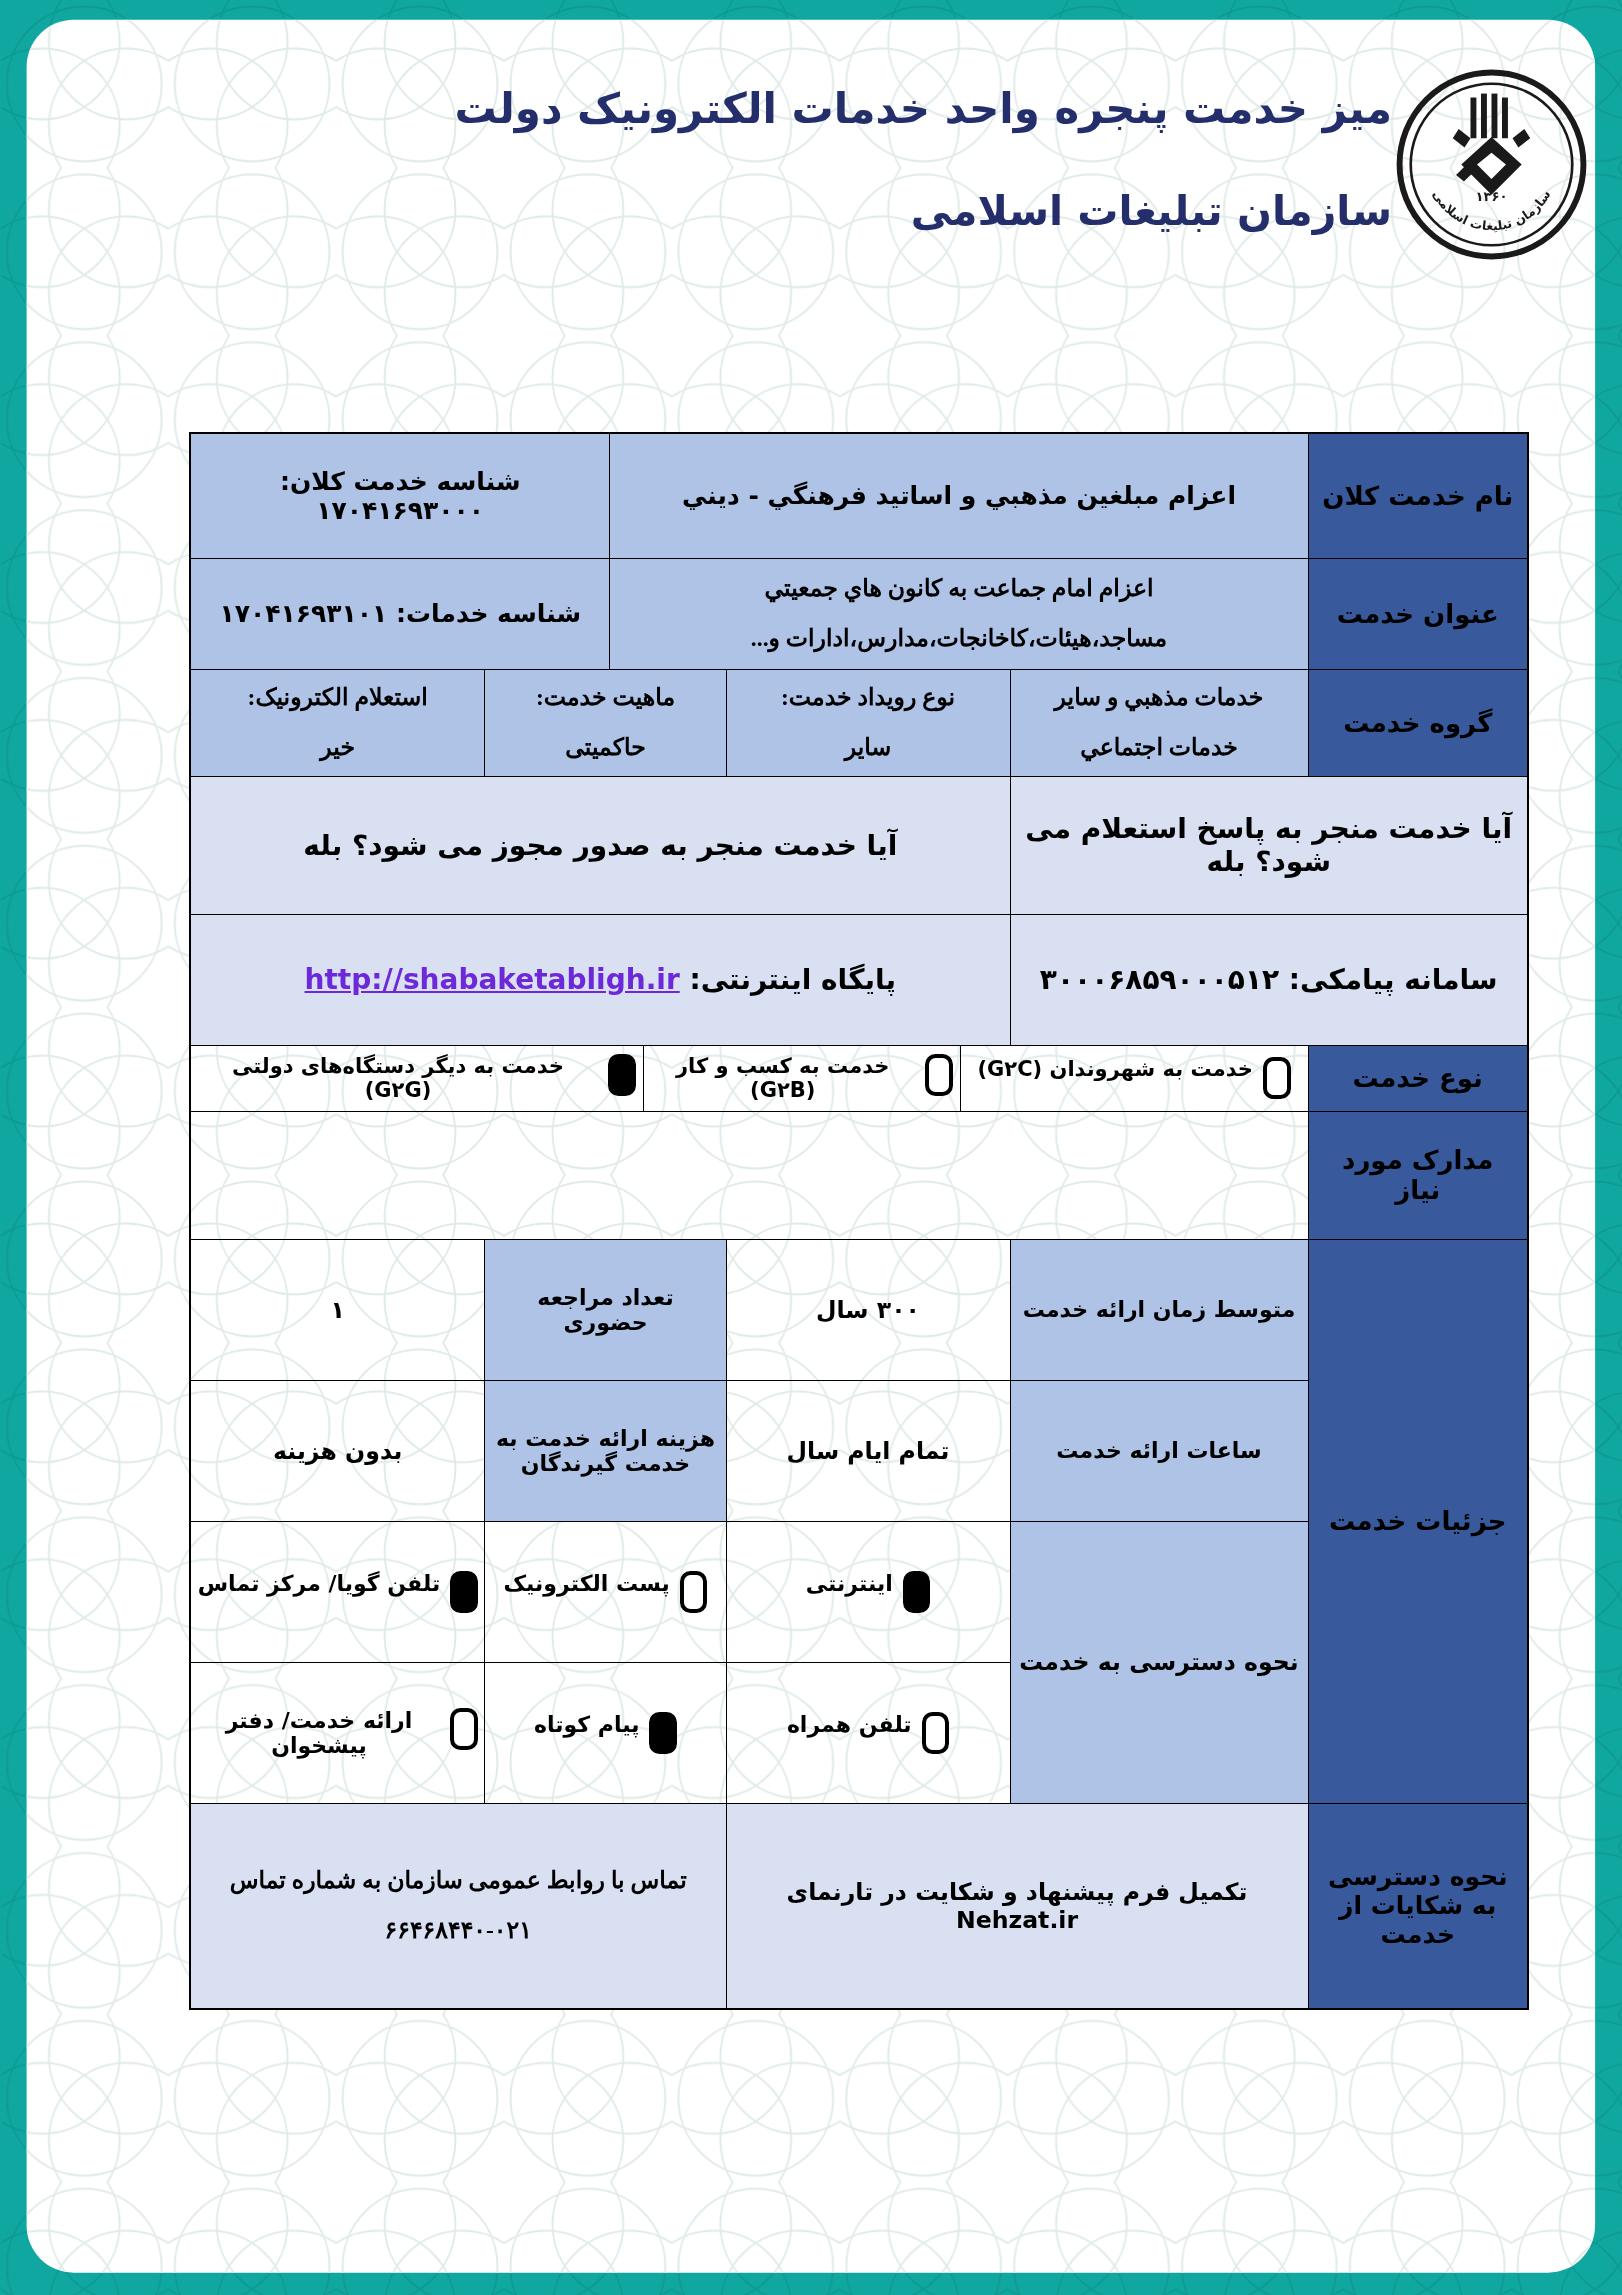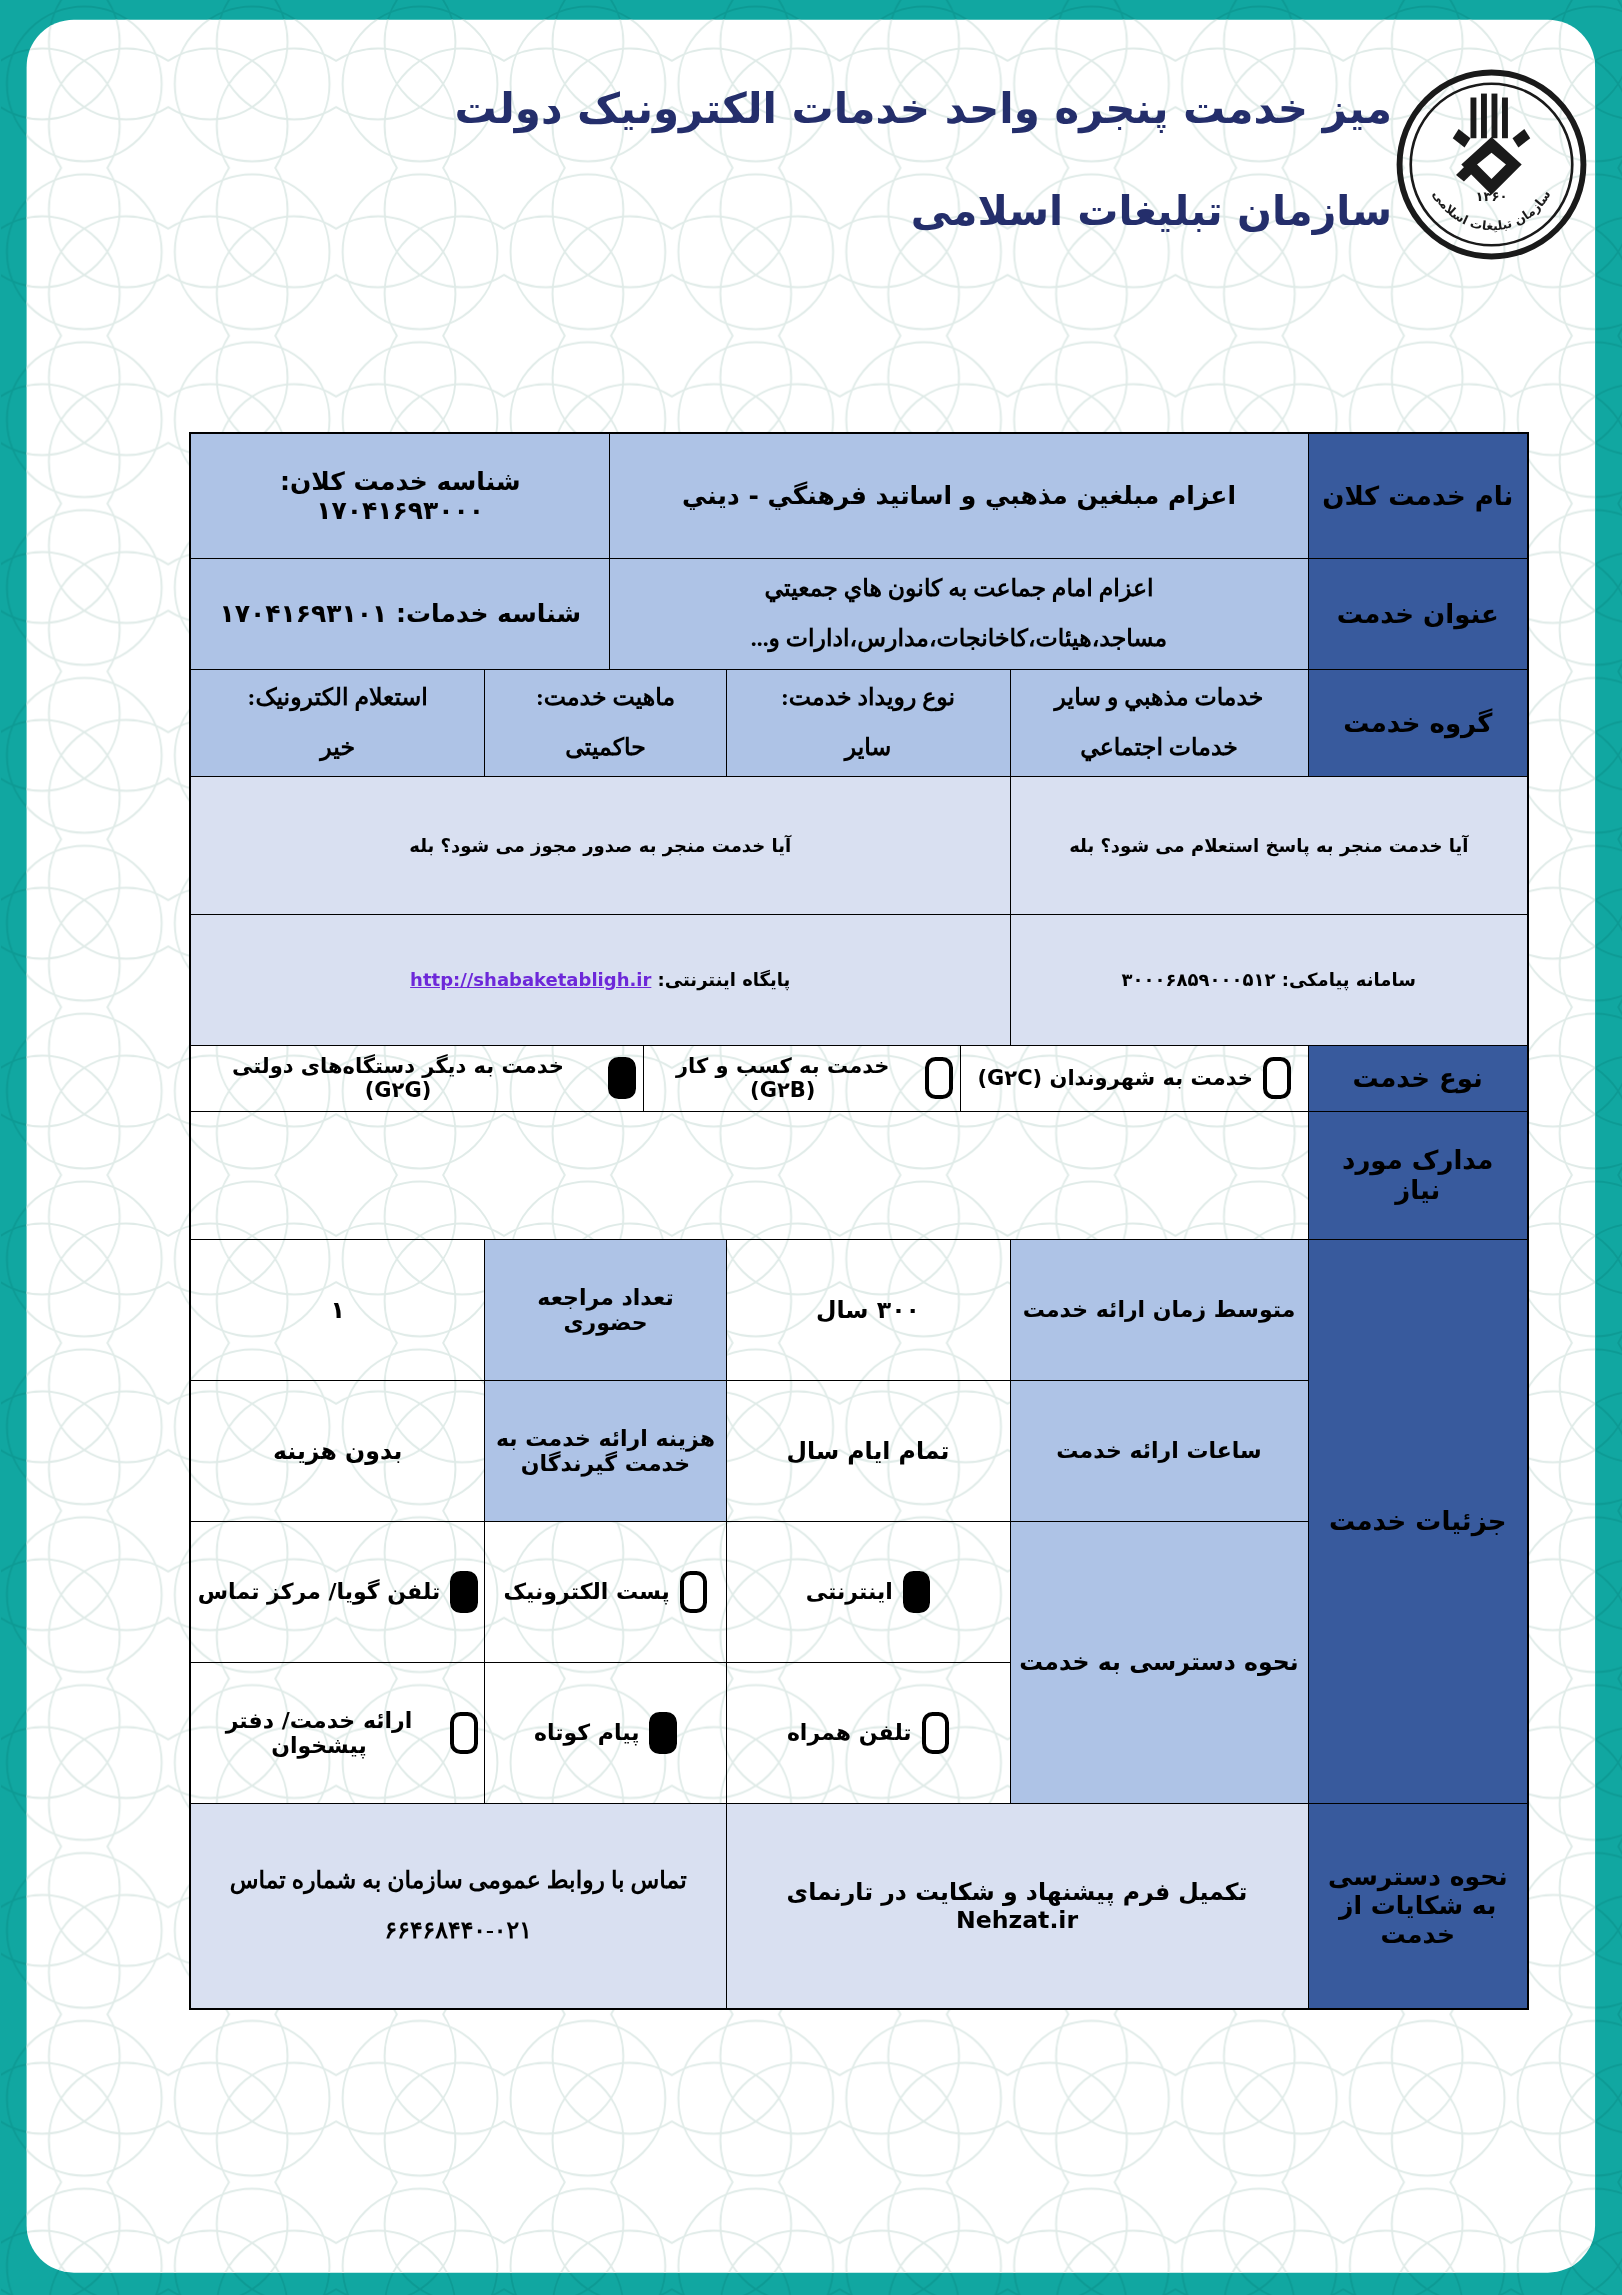--- a/index.html
+++ b/index.html
@@ -25,28 +25,28 @@
   }
   table.sheet td{
     border:1.3px solid #000;text-align:center;vertical-align:middle;
     padding:2.6px 6.6px;color:#000;font-weight:700;overflow:hidden;
   }
   table.sheet{border:2px solid #000;}
   td.hd{background:#385a9d;color:#fff;font-size:26px;font-weight:700;}
   td.lb{background:#aec3e6;}
   td.ll{background:#d9e0f1;}
   td.wh{background:transparent;}
-  .fs40{font-size:18px;} .fs38{font-size:25px;} .fs36{font-size:23.6px;}
+  .fs40{font-size:28px;} .fs38{font-size:25px;} .fs36{font-size:23.6px;}
   .fs34{font-size:22px;} .fs32{font-size:21px;}
   .twoline div{line-height:2.1;font-family:Liberation Serif, serif;}
   .ltr{direction:ltr;unicode-bidi:isolate;}
   a.site{color:#6d28d9;text-decoration:underline;font-weight:700;}
 
   
-  .opt{display:flex;direction:rtl;align-items:center;justify-content:center;gap:10px;}
+  .opt{display:flex;direction:rtl;justify-content:center;gap:10px;}
   .cb{
     flex:0 0 auto;width:27.5px;height:42px;border:4.6px solid #000;border-radius:10.5px;
     background:#fff;box-sizing:border-box;
   }
   .cb.checked{background:#000;}
   .optlabel{font-weight:700;}
 </style>
 </head>
 <body>
 

